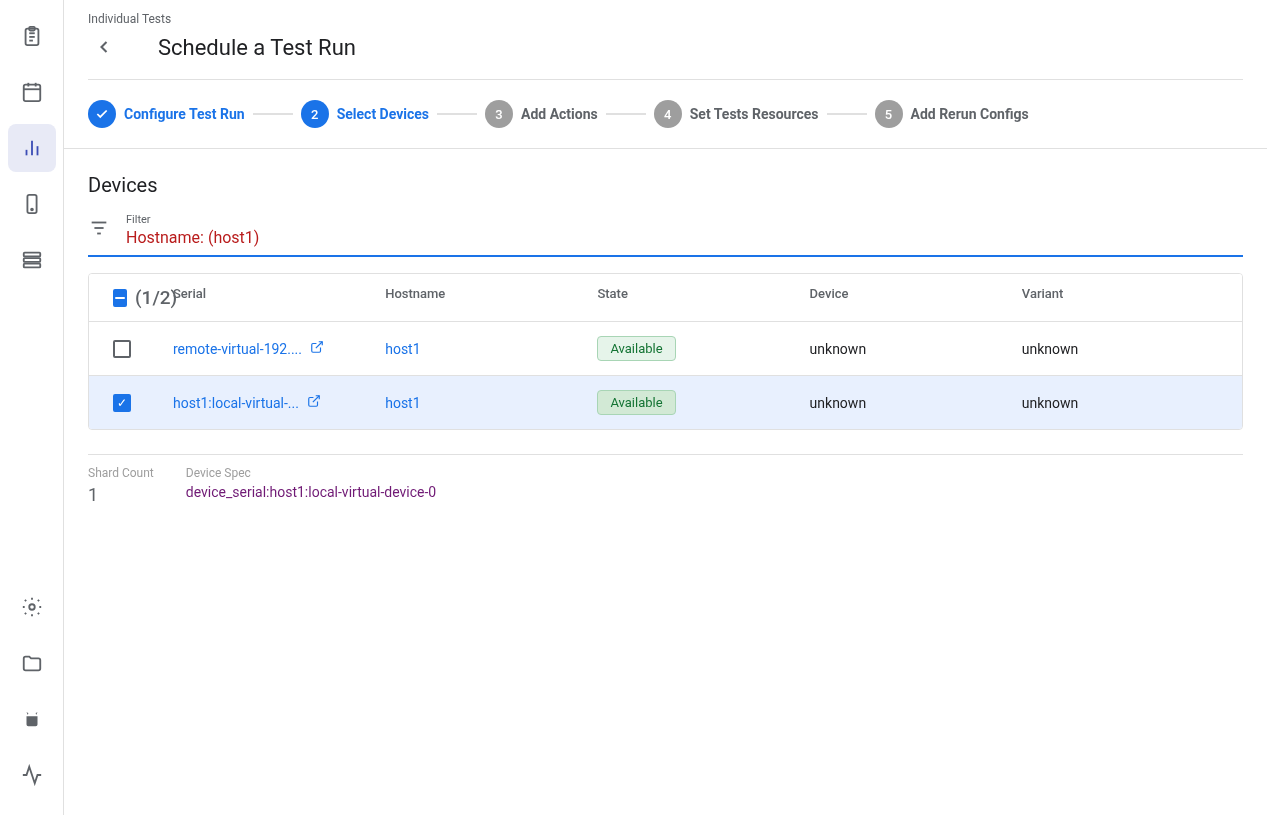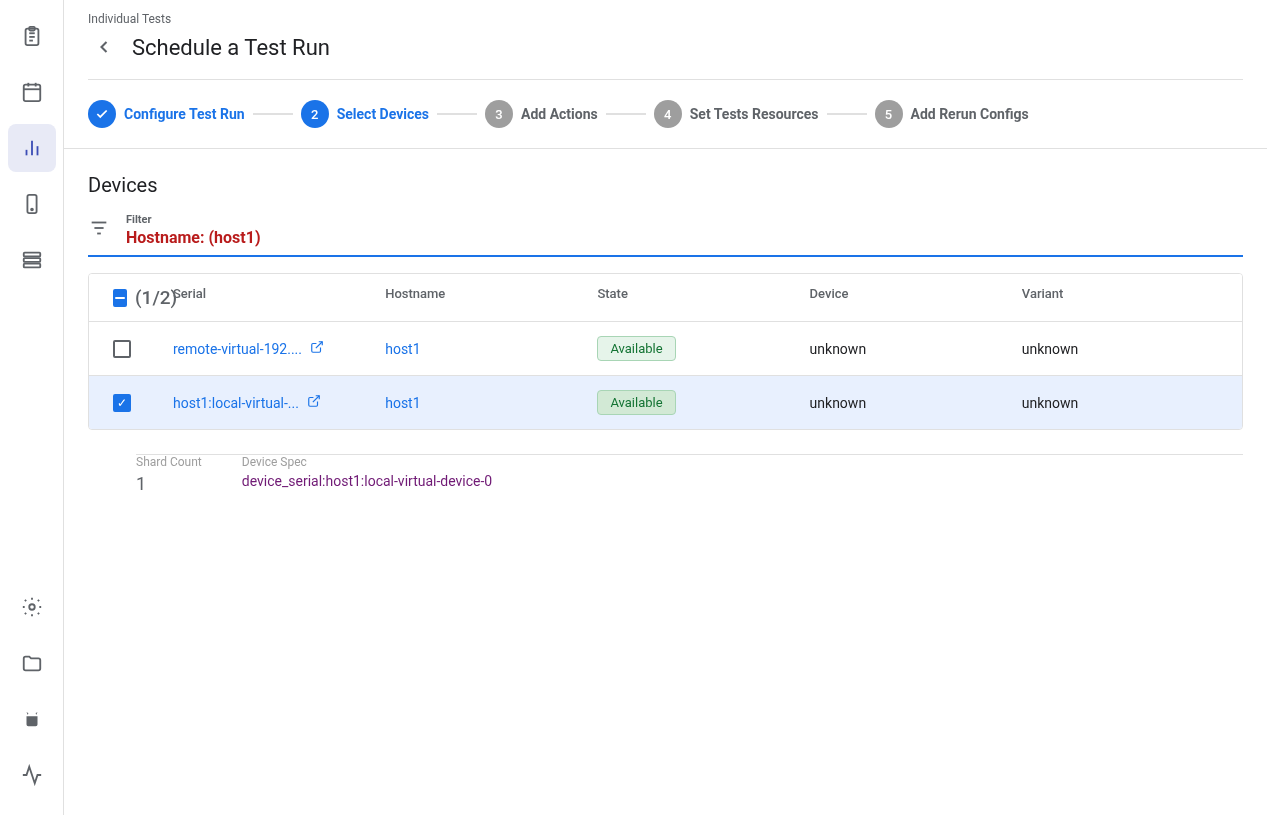--- a/index.html
+++ b/index.html
@@ -64,20 +64,21 @@
       justify-content: center;
       border-radius: 50%;
       cursor: pointer;
       color: #5f6368;
       font-size: 18px;
     }
     .page-title {
       font-size: 22px;
       font-weight: 400;
       color: #202124;
+      margin-left: 26px;
     }
 
     
     .stepper {
       display: flex;
       align-items: center;
       padding: 20px 24px;
       background: #fff;
       border-bottom: 1px solid #e0e0e0;
       gap: 0;
@@ -134,21 +135,21 @@
       gap: 16px;
       border-bottom: 2px solid #1a73e8;
       padding-bottom: 8px;
       margin-bottom: 16px;
     }
     .filter-icon {
       color: #5f6368;
       font-size: 20px;
       cursor: pointer;
     }
-    .filter-content { flex: 1; font-weight: bold; }
+    .filter-content { flex: 1; }
     .filter-label {
       font-size: 11px;
       color: #5f6368;
       margin-bottom: 2px;
     }
     .filter-value {
       font-size: 16px;
       color: #b91c1c;
     }
 
@@ -223,25 +224,24 @@
     .indeterminate-mark {
       width: 10px;
       height: 2px;
       background: #fff;
       border-radius: 1px;
     }
 
     
     .bottom-area {
       margin-top: 24px;
-      padding: 0 0;
+      padding: 11px 0;
       border-top: 1px solid #e0e0e0;
       display: flex;
-      gap: 40px;
-      margin-left: 48px;
+      gap: 32px;
     }
     .bottom-field { }
     .bottom-label {
       font-size: 12px;
       color: #9e9e9e;
       margin-bottom: 4px;
     }
     .bottom-value {
       font-size: 14px;
       color: #701a75;

